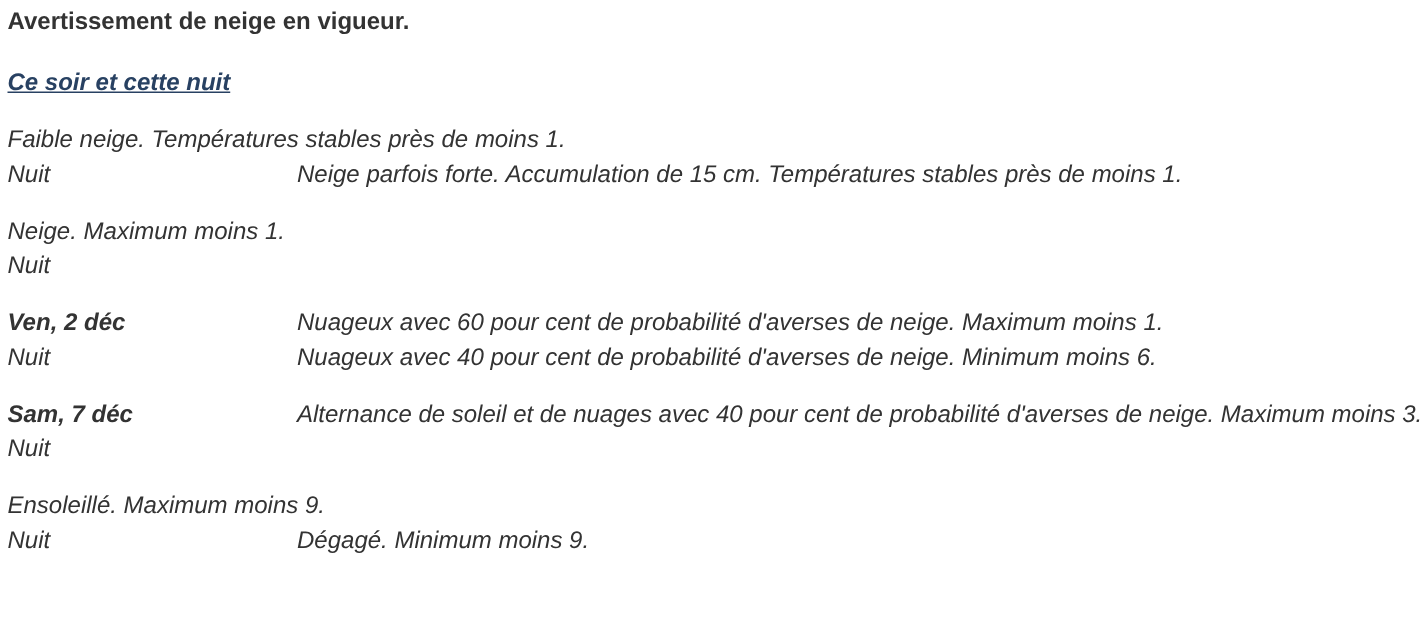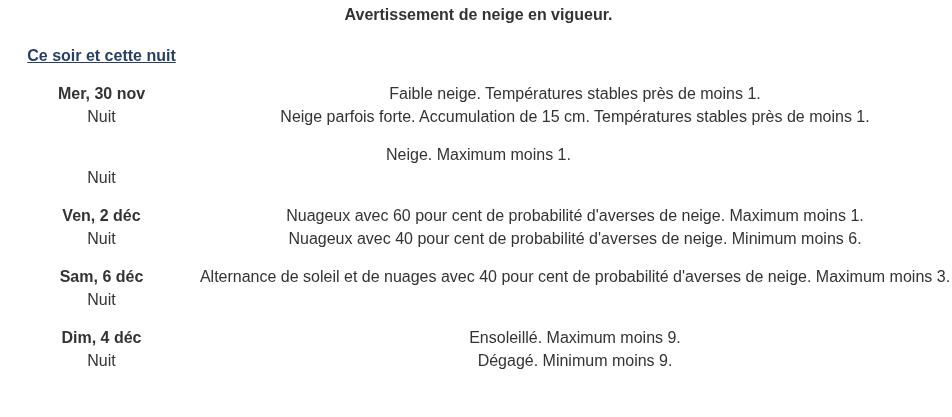--- a/index.html
+++ b/index.html
@@ -10,36 +10,36 @@
     body {
       width: 952px;
       height: 417px;
       overflow: hidden;
       font-family: "Liberation Sans", sans-serif;
       font-size: 16px;
       color: #333333;
     }
     .wrap {
       padding: 4px 0 0 5px;
-      text-align: center;
     }
     .warning {
       font-weight: bold;
       height: 22px;
       line-height: 22px;
       margin: 0 0 18px 0;
     }
     .group {
       margin: 0 0 15px 0;
     }
     .row {
       display: flex;
       height: 23px;
       line-height: 23px;
       white-space: nowrap;
+      font-style: italic;
     }
     .period {
       width: 193px;
       flex: 0 0 193px;
     }
     .period.day {
       font-weight: bold;
     }
     .period a {
       color: #284162;
@@ -59,21 +59,20 @@
   <div class="group">
     <div class="row">
       <div class="period">
         <a href="#">Ce soir et cette nuit</a>
       </div>
     </div>
   </div>
 
   <div class="group">
     <div class="row">
-      <div class="period day">Mer, 30 nov</div>
       <div class="desc">Faible neige. Températures stables près de moins 1.</div>
     </div>
     <div class="row">
       <div class="period">Nuit</div>
       <div class="desc">Neige parfois forte. Accumulation de 15 cm. Températures stables près de moins 1.</div>
     </div>
   </div>
 
   <div class="group">
     <div class="row">
@@ -90,31 +89,30 @@
       <div class="desc">Nuageux avec 60 pour cent de probabilité d'averses de neige. Maximum moins 1.</div>
     </div>
     <div class="row">
       <div class="period">Nuit</div>
       <div class="desc">Nuageux avec 40 pour cent de probabilité d'averses de neige. Minimum moins 6.</div>
     </div>
   </div>
 
   <div class="group">
     <div class="row">
-      <div class="period day">Sam, 6 déc</div>
+      <div class="period day">Sam, 7 déc</div>
       <div class="desc">Alternance de soleil et de nuages avec 40 pour cent de probabilité d'averses de neige. Maximum moins 3.</div>
     </div>
     <div class="row">
       <div class="period">Nuit</div>
     </div>
   </div>
 
   <div class="group">
     <div class="row">
-      <div class="period day">Dim, 4 déc</div>
       <div class="desc">Ensoleillé. Maximum moins 9.</div>
     </div>
     <div class="row">
       <div class="period">Nuit</div>
       <div class="desc">Dégagé. Minimum moins 9.</div>
     </div>
   </div>
 
 </div>
 

